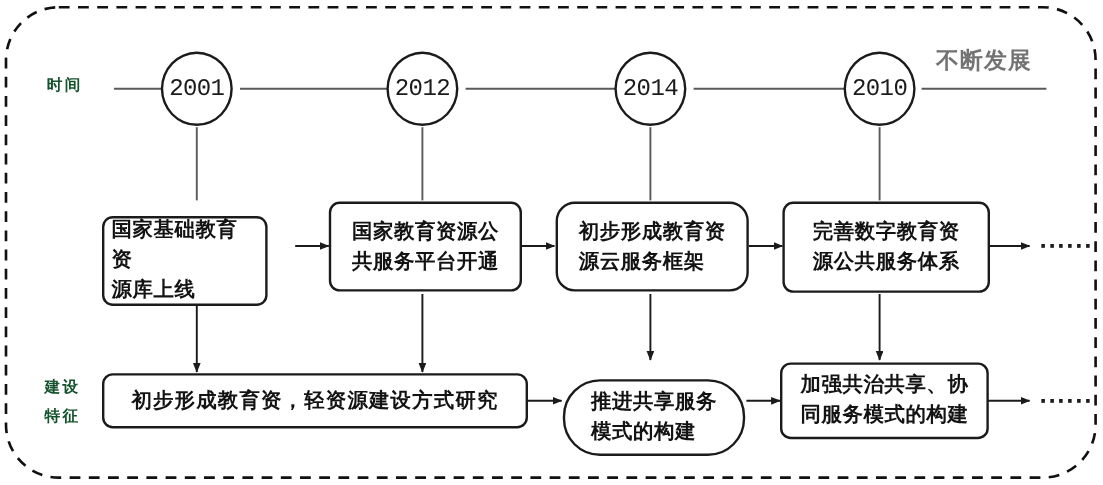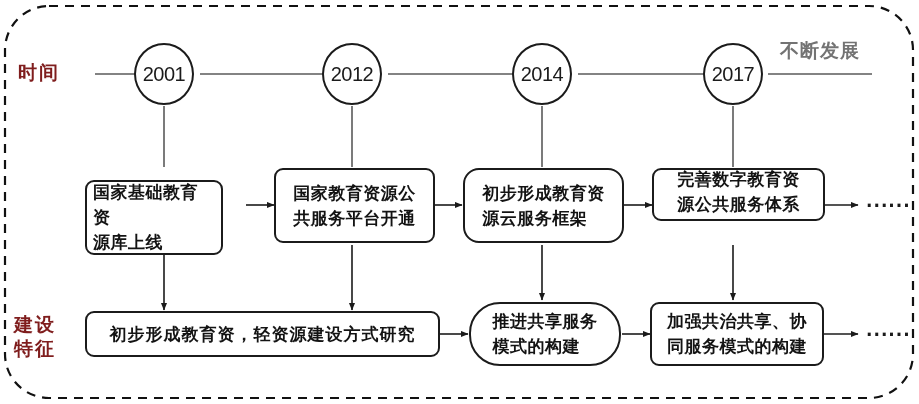--- a/index.html
+++ b/index.html
@@ -10,43 +10,43 @@
     font-family:"DejaVu Sans","Liberation Sans",sans-serif;
     overflow:hidden;
   }
   #stage svg{position:absolute;left:0;top:0;}
 
   
   .rowlabel{
     position:absolute;
     font-family:"DejaVu Serif","Liberation Serif",serif;
     font-weight:700;
-    font-size:19px;
-    color:#7f1d1d;
+    font-size:13px;
+    color:#14532d;
     letter-spacing:2px;
     line-height:24px;
     white-space:pre-line;
-    text-align:left;
+    text-align:center;
   }
   #lbl-time{left:18px;top:60px;width:72px;}
   #lbl-event{left:18px;top:190px;width:72px;}
   #lbl-feature{left:14px;top:312px;width:76px;}
 
   
   .yearnode{
     position:absolute;
     width:60px;height:62px;
     border:2px solid #1b1b1b;
     border-radius:50%;
     background:#ffffff;
     display:flex;align-items:center;justify-content:center;
     box-sizing:border-box;
   }
   .yearnode span{
-    font-family:Liberation Sans, sans-serif;
+    font-family:Liberation Mono, monospace;
     font-size:20px;
     color:#1b1b1b;
     letter-spacing:-0.5px;
   }
 
   
   .nodebox{
     position:absolute;
     box-sizing:border-box;
     border:2px solid #1b1b1b;
@@ -153,48 +153,48 @@
   <div class="yearnode" style="left:134px;top:43px;">
     <span>2001</span>
   </div>
   <div class="yearnode" style="left:322px;top:43px;">
     <span>2012</span>
   </div>
   <div class="yearnode" style="left:512px;top:43px;">
     <span>2014</span>
   </div>
   <div class="yearnode" style="left:703px;top:43px;">
-    <span>2017</span>
+    <span>2010</span>
   </div>
 
   <div id="growth">不断发展</div>
 
   <div class="nodebox" style="left:85px;top:180px;width:138px;height:75px;">
     <span>国家基础教育资
 源库上线</span>
   </div>
   <div class="nodebox" style="left:274px;top:168px;width:161px;height:75px;">
     <span>国家教育资源公
 共服务平台开通</span>
   </div>
   <div class="nodebox" style="left:463px;top:168px;width:161px;height:75px;border-radius:16px;">
     <span>初步形成教育资
 源云服务框架</span>
   </div>
-  <div class="nodebox" style="left:652px;top:168px;width:173px;height:53px;align-items:flex-end;">
+  <div class="nodebox" style="left:652px;top:168px;width:173px;height:76px;">
     <span>完善数字教育资
 源公共服务体系</span>
   </div>
 
   <div class="ellip" id="ellip-event">······</div>
 
   <div class="nodebox wide" style="left:85px;top:311px;width:355px;height:46px;">
     <span>初步形成教育资，轻资源建设方式研究</span>
   </div>
-  <div class="nodebox" style="left:469px;top:302px;width:152px;height:64px;border-radius:31px;">
+  <div class="nodebox" style="left:469px;top:316px;width:152px;height:64px;border-radius:31px;">
     <span>推进共享服务
 模式的构建</span>
   </div>
   <div class="nodebox" style="left:650px;top:302px;width:174px;height:64px;">
     <span>加强共治共享、协
 同服务模式的构建</span>
   </div>
 
   <div class="ellip" id="ellip-feature">······</div>
 

